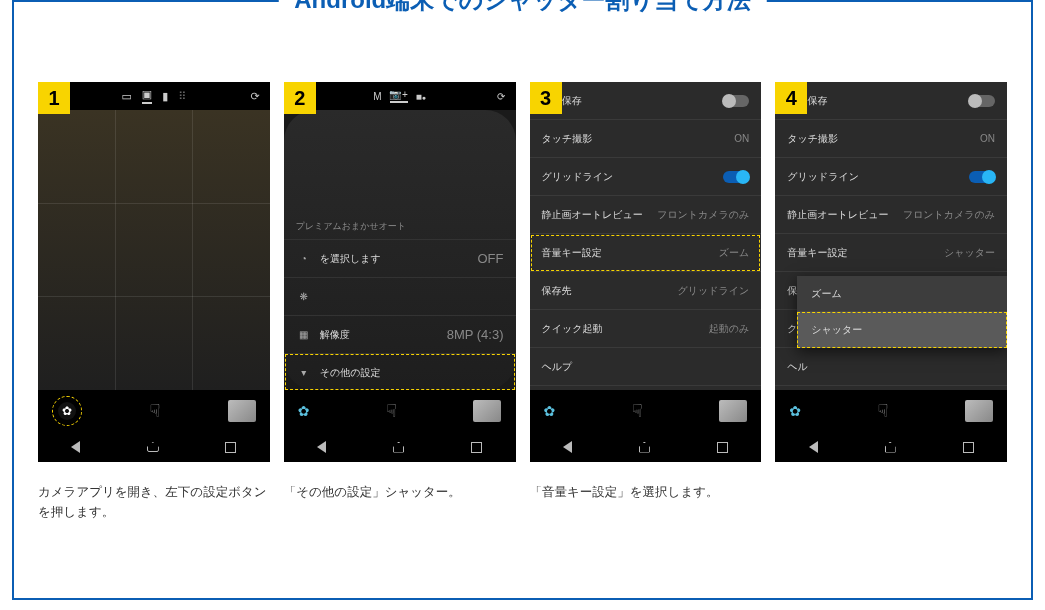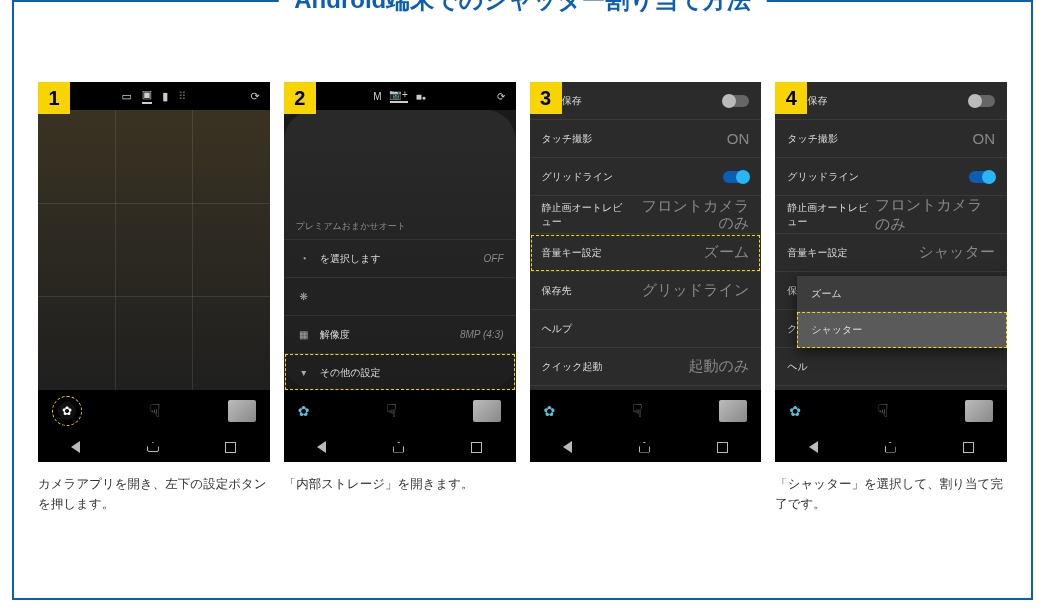--- a/index.html
+++ b/index.html
@@ -5,21 +5,21 @@
 * { margin: 0; padding: 0; box-sizing: border-box; }
 body { font-family: "Hiragino Kaku Gothic ProN", "Hiragino Sans", Meiryo, sans-serif; background: #fff; width: 1045px; height: 610px; }
 
 .frame { border: 2px solid #0b5eb4; margin: 0 12px; padding: 80px 24px 24px 24px; position: relative; height: 600px; }
 .frame-title { position: absolute; top: -18px; left: 50%; transform: translateX(-50%); background: #fff; color: #0b5eb4; font-size: 24px; font-weight: 700; padding: 0 16px; white-space: nowrap; }
 
 .steps { display: flex; justify-content: space-between; gap: 14px; }
 .step { flex: 1; position: relative; }
 .step-num { position: absolute; top: 0; left: 0; background: #f8d400; color: #000; font-size: 20px; font-weight: 700; width: 32px; height: 32px; display: flex; align-items: center; justify-content: center; z-index: 20; }
 .phone { width: 100%; height: 380px; background: #1a1a1a; color: #ccc; position: relative; overflow: hidden; font-size: 10px; }
-.caption { margin-top: 12px; font-size: 12.5px; color: #333; line-height: 1.6; }
+.caption { margin-top: 20px; font-size: 12.5px; color: #333; line-height: 1.6; }
 
 
 .p1-top { height: 28px; display: flex; align-items: center; justify-content: center; gap: 10px; background: #000; position: relative; font-size: 11px; }
 .p1-top span { color: #ccc; }
 .p1-top .underline { border-bottom: 2px solid #ccc; padding-bottom: 1px; }
 .p1-top .right-icon { position: absolute; right: 10px; }
 .p1-grid { position: absolute; top: 28px; left: 0; right: 0; bottom: 72px; background: linear-gradient(to bottom, #3a3323, #1f1f1f); }
 .p1-grid::before, .p1-grid::after { content: ""; position: absolute; background: rgba(255,255,255,0.07); }
 .gl { position: absolute; background: rgba(255,255,255,0.1); }
 .gl.v1 { left: 33.3%; top: 0; bottom: 0; width: 1px; }
@@ -34,29 +34,29 @@
 .navbar { position: absolute; bottom: 0; left: 0; right: 0; height: 30px; background: #000; display: flex; align-items: center; justify-content: space-around; color: #bbb; font-size: 13px; }
 
 
 .p2-top { height: 28px; background: #000; position: relative; display: flex; align-items: center; justify-content: center; gap: 8px; font-size: 10px; }
 .p2-top .right-icon { position: absolute; right: 10px; }
 .p2-body { position: absolute; top: 28px; left: 0; right: 0; bottom: 72px; background: linear-gradient(to bottom, #2a2a2a, #1e1e1e); border-radius: 31px; }
 .section-label { color: #888; font-size: 9px; padding: 110px 12px 6px 12px; }
 .menu-row { height: 38px; border-top: 1px solid #333; display: flex; align-items: center; padding: 0 12px; font-size: 10px; color: #ddd; justify-content: space-between; position: relative; }
 .menu-row .icon { width: 16px; display: inline-block; text-align: center; color: #aaa; margin-right: 8px; }
 .menu-row .label { flex: 1; }
-.menu-row .val { color: #888; font-size: 10px; font-style: italic; }
+.menu-row .val { color: #888; font-size: 13px; }
 .menu-row.highlight { outline: 1px dashed #f8d400; outline-offset: -2px; }
 .p2-bottom { position: absolute; bottom: 30px; left: 0; right: 0; height: 42px; background: #000; display: flex; align-items: center; justify-content: space-between; padding: 0 14px; }
 .gear-plain { color: #5bc0de; font-size: 14px; }
 
 
 .settings-body { position: absolute; top: 0; left: 0; right: 0; bottom: 72px; background: #2b2b2b; }
 .srow { height: 38px; border-bottom: 1px solid #3a3a3a; display: flex; align-items: center; justify-content: space-between; padding: 0 12px; font-size: 10px; color: #ddd; position: relative; }
-.srow .sval { color: #888; font-size: 15px; }
+.srow .sval { color: #888; font-size: 10px; }
 .srow.highlight { outline: 1px dashed #f8d400; outline-offset: -2px; }
 .toggle { width: 26px; height: 12px; border-radius: 6px; background: #666; position: relative; }
 .toggle::after { content: ""; width: 14px; height: 14px; border-radius: 50%; background: #bbb; position: absolute; top: -1px; left: -1px; }
 .toggle.onblue { background: #0b5eb4; }
 .toggle.onblue::after { background: #29b6f6; left: auto; right: -1px; }
 
 .popup { position: absolute; left: 22px; right: 0; top: 194px; background: #3d3d3d; box-shadow: 0 4px 14px rgba(0,0,0,0.6); z-index: 10; }
 .popup-item { height: 36px; display: flex; align-items: center; padding: 0 14px; font-size: 10px; color: #ddd; border-bottom: 1px solid #484848; }
 .popup-item:last-child { border-bottom: none; }
 .popup-item.selected { background: #5a5a5a; outline: 1px dashed #f8d400; outline-offset: -1px; }
@@ -139,21 +139,21 @@
           <div class="gear-plain">✿</div>
           <div class="hand">☟</div>
           <div class="thumb"></div>
         </div>
         <div class="navbar">
           <span class="nav-tri"></span>
           <span class="nav-home" style="clip-path: polygon(50% 0, 100% 50%, 100% 100%, 0 100%, 0 50%);"></span>
           <span class="nav-sq"></span>
         </div>
       </div>
-      <div class="caption">「内部ストレージ」を開きます。</div>
+      <div class="caption">「その他の設定」シャッター。</div>
     </div>
 
     <div class="step">
       <div class="step-num">3</div>
       <div class="phone">
         <div class="settings-body">
           <div class="srow">
             <span>報を保存</span>
             <span class="toggle"></span>
           </div>
@@ -171,38 +171,39 @@
           </div>
           <div class="srow highlight">
             <span>音量キー設定</span>
             <span class="sval">ズーム</span>
           </div>
           <div class="srow">
             <span>保存先</span>
             <span class="sval">グリッドライン</span>
           </div>
           <div class="srow">
-            <span>ヘルプ</span>
-          </div>
-          <div class="srow">
             <span>クイック起動</span>
             <span class="sval">起動のみ</span>
           </div>
+          <div class="srow">
+            <span>ヘルプ</span>
+          </div>
         </div>
         <div class="p2-bottom">
           <div class="gear-plain">✿</div>
           <div class="hand">☟</div>
           <div class="thumb"></div>
         </div>
         <div class="navbar">
           <span class="nav-tri"></span>
           <span class="nav-home" style="clip-path: polygon(50% 0, 100% 50%, 100% 100%, 0 100%, 0 50%);"></span>
           <span class="nav-sq"></span>
         </div>
       </div>
+      <div class="caption">「音量キー設定」を選択します。</div>
     </div>
 
     <div class="step">
       <div class="step-num">4</div>
       <div class="phone">
         <div class="settings-body">
           <div class="srow">
             <span>報を保存</span>
             <span class="toggle"></span>
           </div>
@@ -241,17 +242,16 @@
           <div class="gear-plain">✿</div>
           <div class="hand">☟</div>
           <div class="thumb"></div>
         </div>
         <div class="navbar">
           <span class="nav-tri"></span>
           <span class="nav-home" style="clip-path: polygon(50% 0, 100% 50%, 100% 100%, 0 100%, 0 50%);"></span>
           <span class="nav-sq"></span>
         </div>
       </div>
-      <div class="caption">「シャッター」を選択して、割り当て完了です。</div>
     </div>
 
   </div>
 </div>
 
 </body></html>

